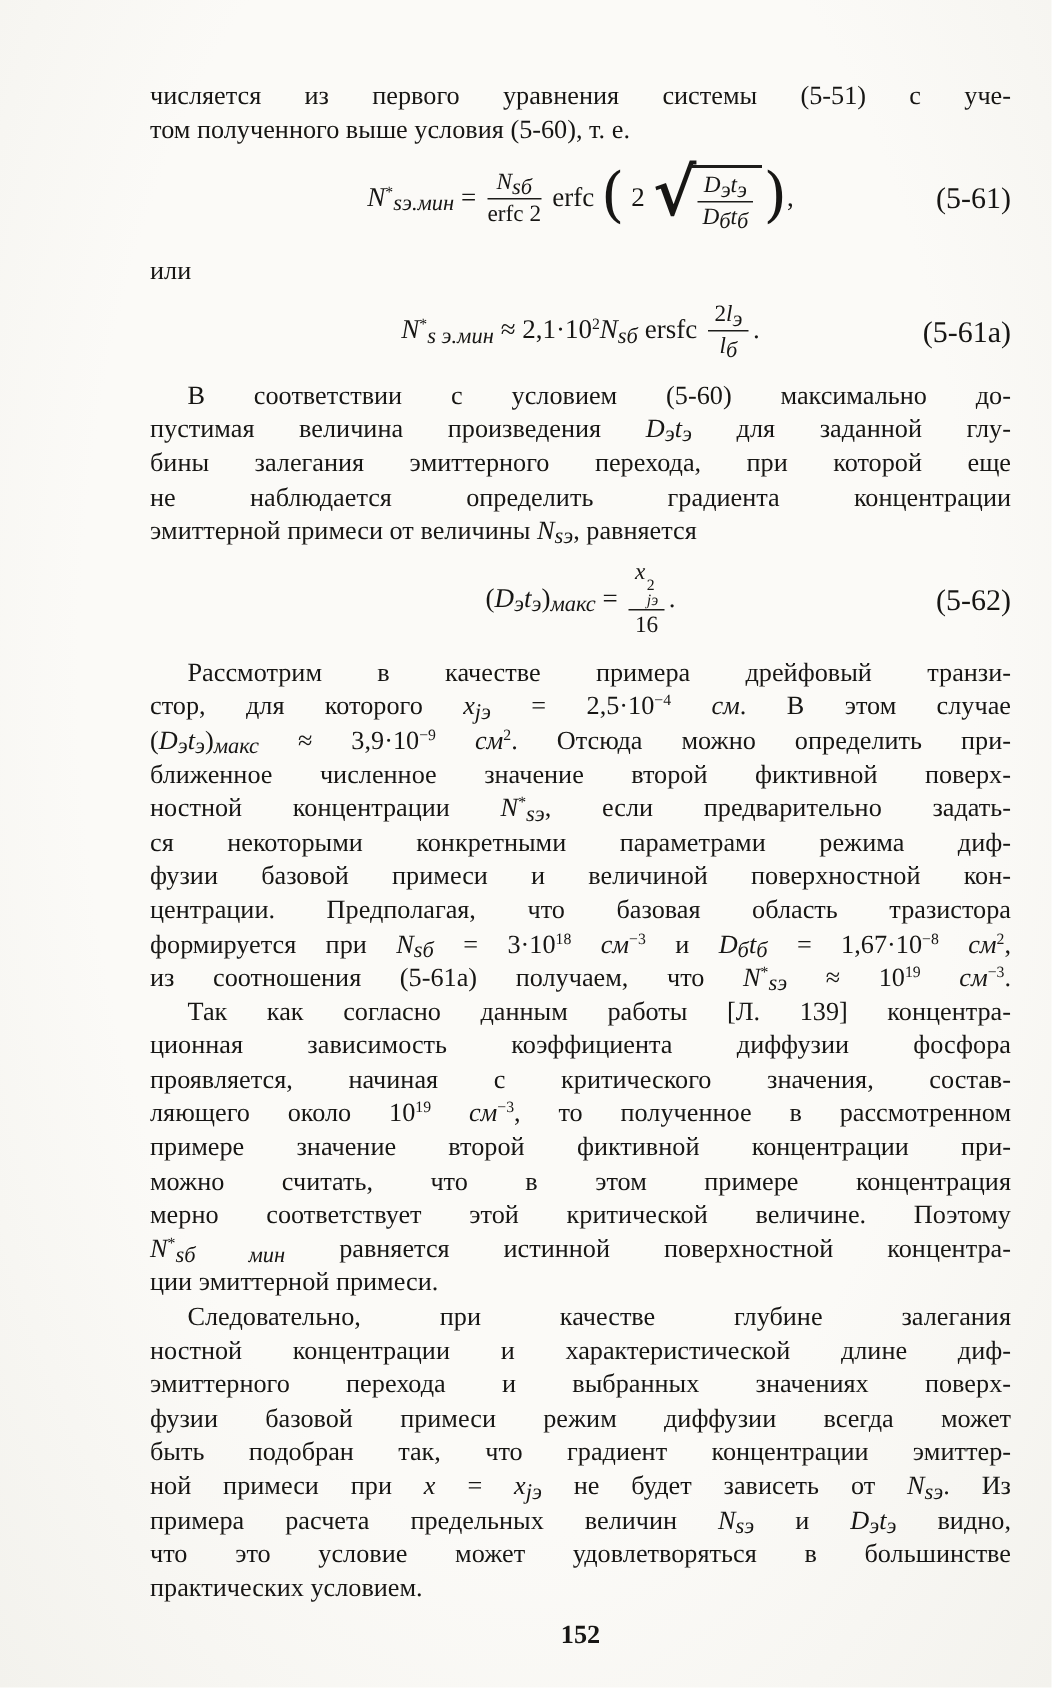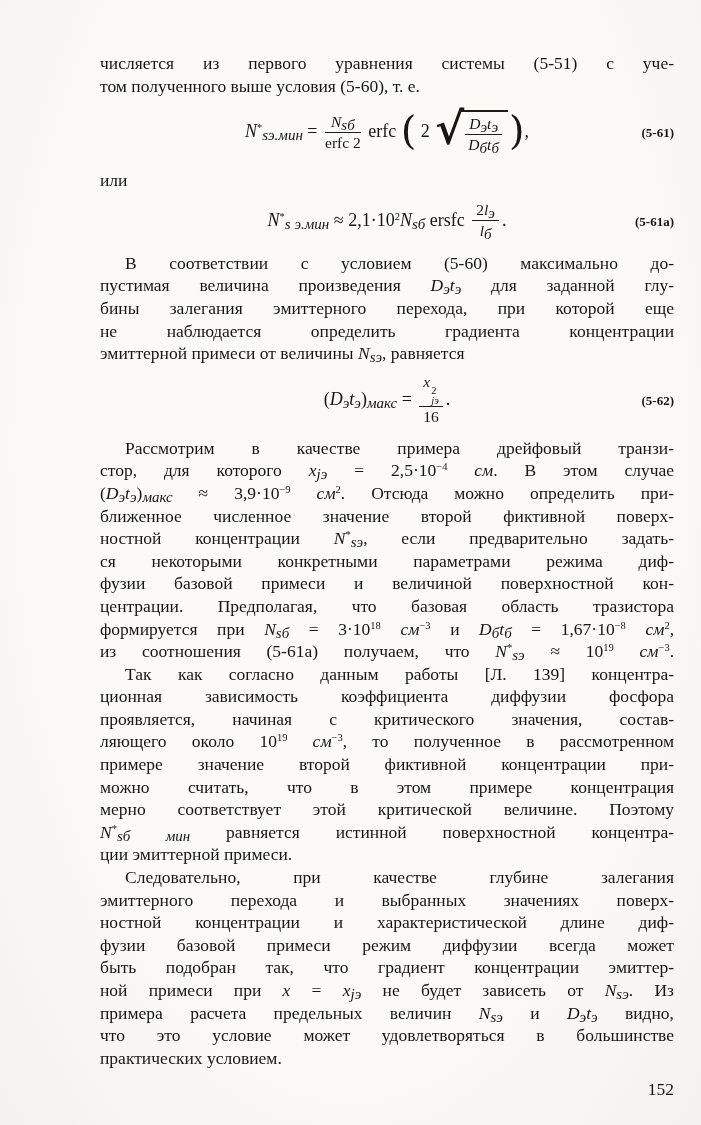--- a/index.html
+++ b/index.html
@@ -17,33 +17,33 @@
   }
   .line{text-align:justify;text-align-last:justify;}
   .line.last{text-align-last:left;}
   .line.indent{text-indent:25px;}
   .it{font-style:italic;}
   sub{font-size:15px;font-style:italic;line-height:0;vertical-align:-3px;}
   sup{font-size:10.5px;font-style:normal;line-height:0;vertical-align:6px;}
   .eq-row{position:relative;display:flex;justify-content:center;align-items:center;margin:8px 0;min-height:44px;}
   .eq-row.tall{min-height:56px;}
   .eq-body{font-size:18px;white-space:nowrap;}
-  .eq-num{position:absolute;right:0;top:50%;transform:translateY(-50%);font-size:13px;font-weight:bold;}
+  .eq-num{position:absolute;right:0;top:50%;transform:translateY(-50%);font-size:20px;}
   .frac{display:inline-block;vertical-align:middle;text-align:center;margin:0 3px;font-size:15.5px;line-height:18px;position:relative;top:-1px;}
   .frac .num{display:block;padding:0 4px 1px;border-bottom:1.7px solid #1d1c1a;}
   .frac .den{display:block;padding-top:1px;}
   .sqrt{display:inline-flex;align-items:flex-start;vertical-align:middle;margin:0 1px;position:relative;top:-1px;}
   .rad{font-size:44px;line-height:38px;font-weight:bold;margin-right:-5px;font-family:"DejaVu Serif",serif;}
   .rdc{border-top:2.6px solid #1d1c1a;padding:3px 6px 0 6px;}
   .rdc .frac{top:0;margin:0;}
   .big{font-size:40px;line-height:1;font-weight:normal;vertical-align:middle;position:relative;top:-3px;font-family:"DejaVu Serif",serif;}
   .stk{display:inline-flex;flex-direction:column;align-items:flex-start;font-size:10.5px;line-height:9.5px;vertical-align:-7px;margin-left:1px;}
   .stk .up{font-style:normal;}
   .stk .dn{font-style:italic;}
-  .page-number{font-weight:normal;margin-top:9px;font-size:17.5px;text-align:right;}
+  .page-number{font-weight:bold;margin-top:9px;font-size:17.5px;text-align:center;}
 </style>
 </head>
 <body>
 
 <div class="page">
   <div class="text-col">
 
     <div class="para">
         <div class="line">числяется из первого уравнения системы (5-51) с уче-</div>
         <div class="line last">том полученного выше условия (5-60), т. е.</div>
@@ -102,22 +102,22 @@
         <div class="line">ляющего около 10<sup>19</sup> <span class="it">см</span><sup>−3</sup>, то полученное в рассмотренном</div>
         <div class="line">примере значение второй фиктивной концентрации при-</div>
         <div class="line">можно считать, что в этом примере концентрация</div>
         <div class="line">мерно соответствует этой критической величине. Поэтому</div>
         <div class="line"><span class="it">N</span><sup>*</sup><sub>sб мин</sub> равняется истинной поверхностной концентра-</div>
         <div class="line last">ции эмиттерной примеси.</div>
       </div>
 
     <div class="para">
         <div class="line indent">Следовательно, при качестве глубине залегания</div>
+        <div class="line">ностной концентрации и характеристической длине диф-</div>
         <div class="line">эмиттерного перехода и выбранных значениях поверх-</div>
-        <div class="line">ностной концентрации и характеристической длине диф-</div>
         <div class="line">фузии базовой примеси режим диффузии всегда может</div>
         <div class="line">быть подобран так, что градиент концентрации эмиттер-</div>
         <div class="line">ной примеси при <span class="it">x</span> = <span class="it">x</span><sub>jэ</sub> не будет зависеть от <span class="it">N</span><sub>sэ</sub>. Из</div>
         <div class="line">примера расчета предельных величин <span class="it">N</span><sub>sэ</sub> и <span class="it">D</span><sub>э</sub><span class="it">t</span><sub>э</sub> видно,</div>
         <div class="line">что это условие может удовлетворяться в большинстве</div>
         <div class="line last">практических условием.</div>
       </div>
 
     <div class="page-number">152</div>
 

